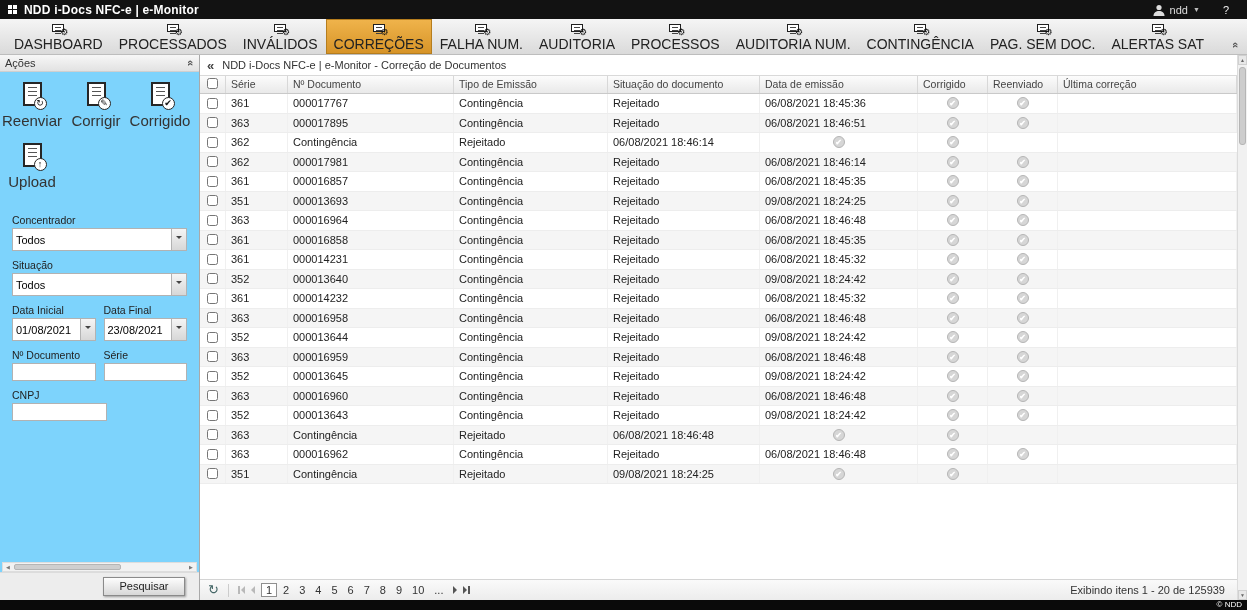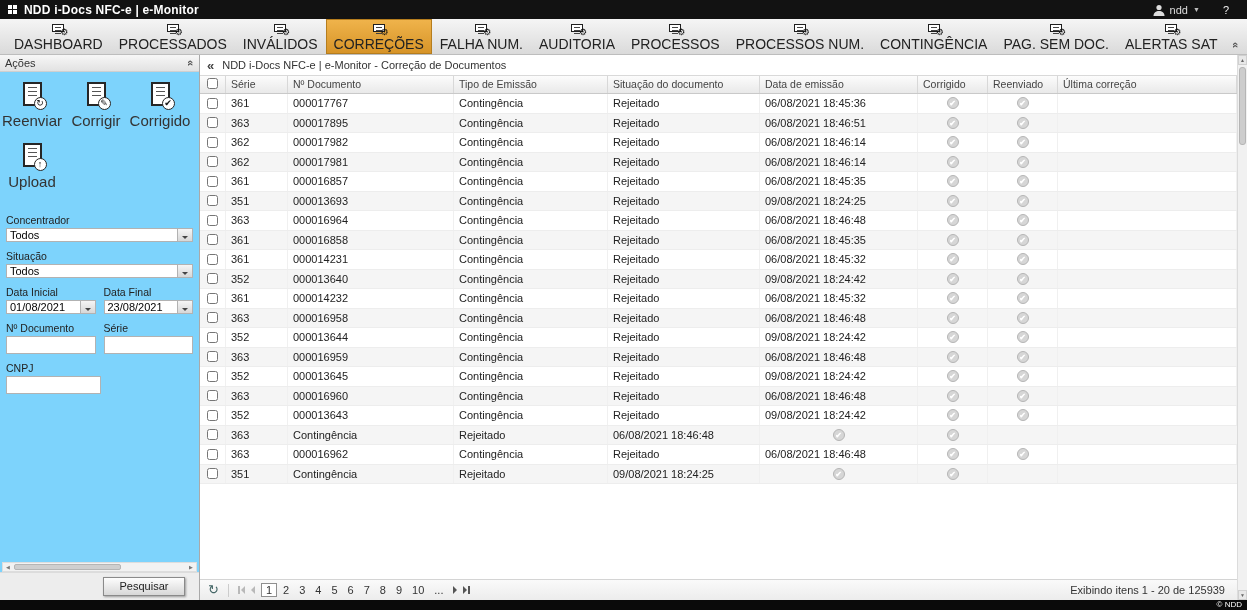--- a/index.html
+++ b/index.html
@@ -37,23 +37,23 @@
   .panel-header { height:17px; flex:0 0 17px; background:linear-gradient(#f7f7f7,#e2e2e2); border-bottom:1px solid #cfcfcf;
                   display:flex; align-items:center; justify-content:space-between; padding:0 5px; color:#333; }
   .actions-grid { display:flex; flex-wrap:wrap; padding:8px 0 2px 0; }
   .action { width:64px; display:flex; flex-direction:column; align-items:center; margin-bottom:12px; cursor:pointer; }
   .big-doc { position:relative; width:19px; height:24px; border:2px solid #262626; background:#fff; margin-top:2px; }
   .big-doc::before { content:""; position:absolute; left:3px; right:3px; top:3px; height:12px;
                      background:repeating-linear-gradient(to bottom,#555 0,#555 1px,transparent 1px,transparent 4px); }
   .badge { position:absolute; right:-7px; bottom:-6px; width:13px; height:13px; border:1px solid #262626; border-radius:50%;
            background:#fff; font-size:9px; line-height:11px; text-align:center; color:#111; }
   .action-label { font-size:15px; color:#333; margin-top:6px; }
-  .filtro-body { flex:1; min-height:0; padding:2px 6px; overflow:hidden; }
+  .filtro-body { flex:1; min-height:0; padding:2px 12px; overflow:hidden; }
   .field-label { font-size:10.5px; color:#222; margin:8px 0 2px; }
-  .combo { display:flex; height:14px; border:1px solid #b2b2b2; background:#fff; }
+  .combo { display:flex; height:23px; border:1px solid #b2b2b2; background:#fff; }
   .combo input { flex:1; min-width:0; border:0; outline:none; padding:0 3px; font-size:11px; font-family:inherit; }
   .dd { width:15px; flex:0 0 15px; background:linear-gradient(#f5f5f5,#d7d7d7); border-left:1px solid #b2b2b2;
         cursor:pointer; position:relative; }
   .dd::after { content:""; position:absolute; left:4px; top:7px; border:3.5px solid transparent; border-top-color:#444; }
   .two-col { display:flex; gap:8px; }
   .two-col .col { flex:1; min-width:0; }
   .tinput { width:100%; height:18px; border:1px solid #b2b2b2; padding:0 3px; font-size:11px; font-family:inherit; outline:none; }
   .cnpj { width:95px; }
   .h-scroll { height:10px; flex:0 0 10px; margin:2px 2px 0 2px; display:flex; align-items:center; background:#f2f2f2; border:1px solid #ddd; }
   .hs-arrow { width:10px; font-size:5px; color:#777; text-align:center; line-height:8px; cursor:pointer; }
@@ -155,21 +155,21 @@
       <div class="tab">
         <span class="doc-s"></span>
         <span class="tab-label">AUDITORIA</span>
       </div>
       <div class="tab">
         <span class="doc-s"></span>
         <span class="tab-label">PROCESSOS</span>
       </div>
       <div class="tab">
         <span class="doc-s"></span>
-        <span class="tab-label">PROCESSOS NUM.</span>
+        <span class="tab-label">AUDITORIA NUM.</span>
       </div>
       <div class="tab">
         <span class="doc-s"></span>
         <span class="tab-label">CONTINGÊNCIA</span>
       </div>
       <div class="tab">
         <span class="doc-s"></span>
         <span class="tab-label">PAG. SEM DOC.</span>
       </div>
       <div class="tab">
@@ -321,21 +321,20 @@
           <div class="cell center">
             <span class="check-icon">✔</span>
           </div>
           <div class="cell"></div>
         </div>
         <div class="grid-row">
           <div class="cell center">
             <input type="checkbox" style="">
           </div>
           <div class="cell">362</div>
-          <div class="cell">000017982</div>
           <div class="cell">Contingência</div>
           <div class="cell">Rejeitado</div>
           <div class="cell">06/08/2021 18:46:14</div>
           <div class="cell center">
             <span class="check-icon">✔</span>
           </div>
           <div class="cell center">
             <span class="check-icon">✔</span>
           </div>
           <div class="cell"></div>

